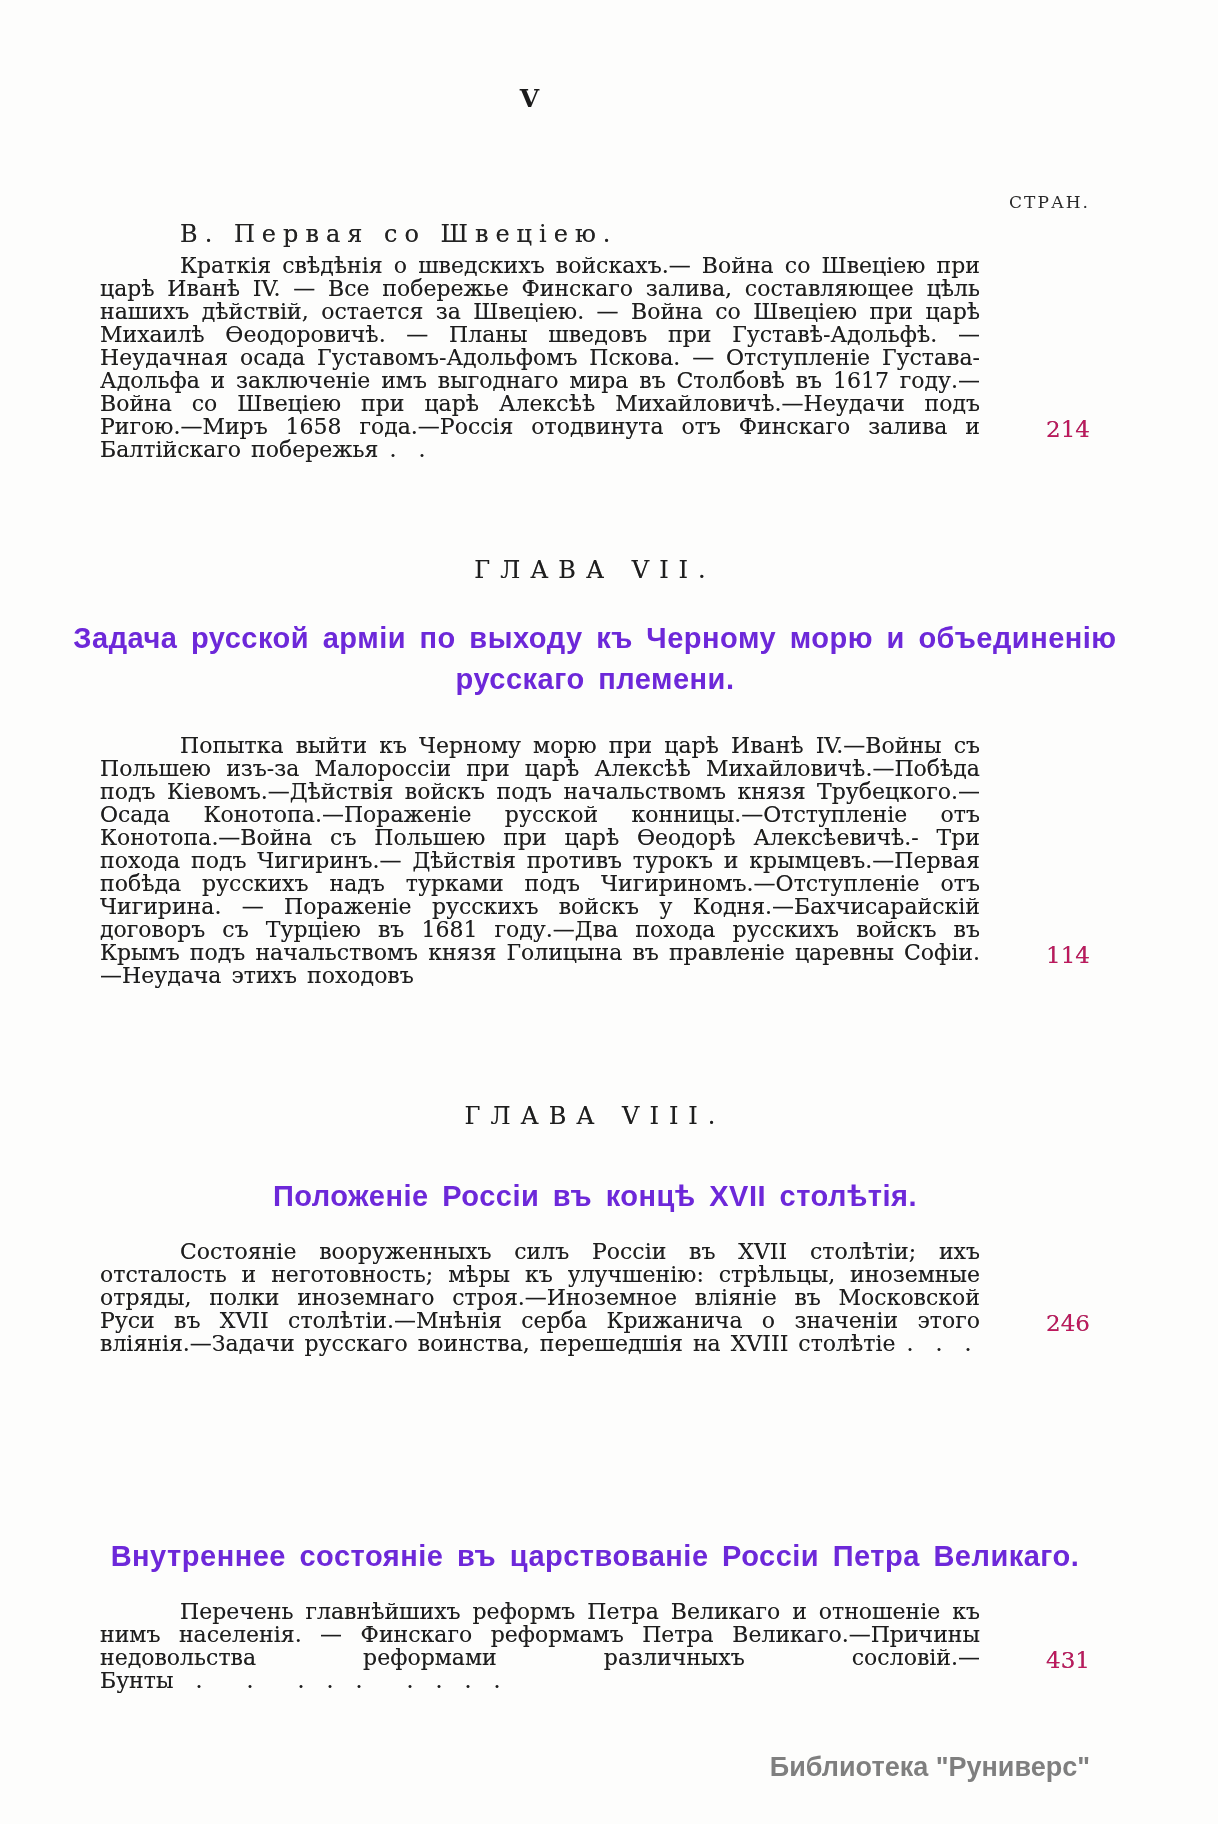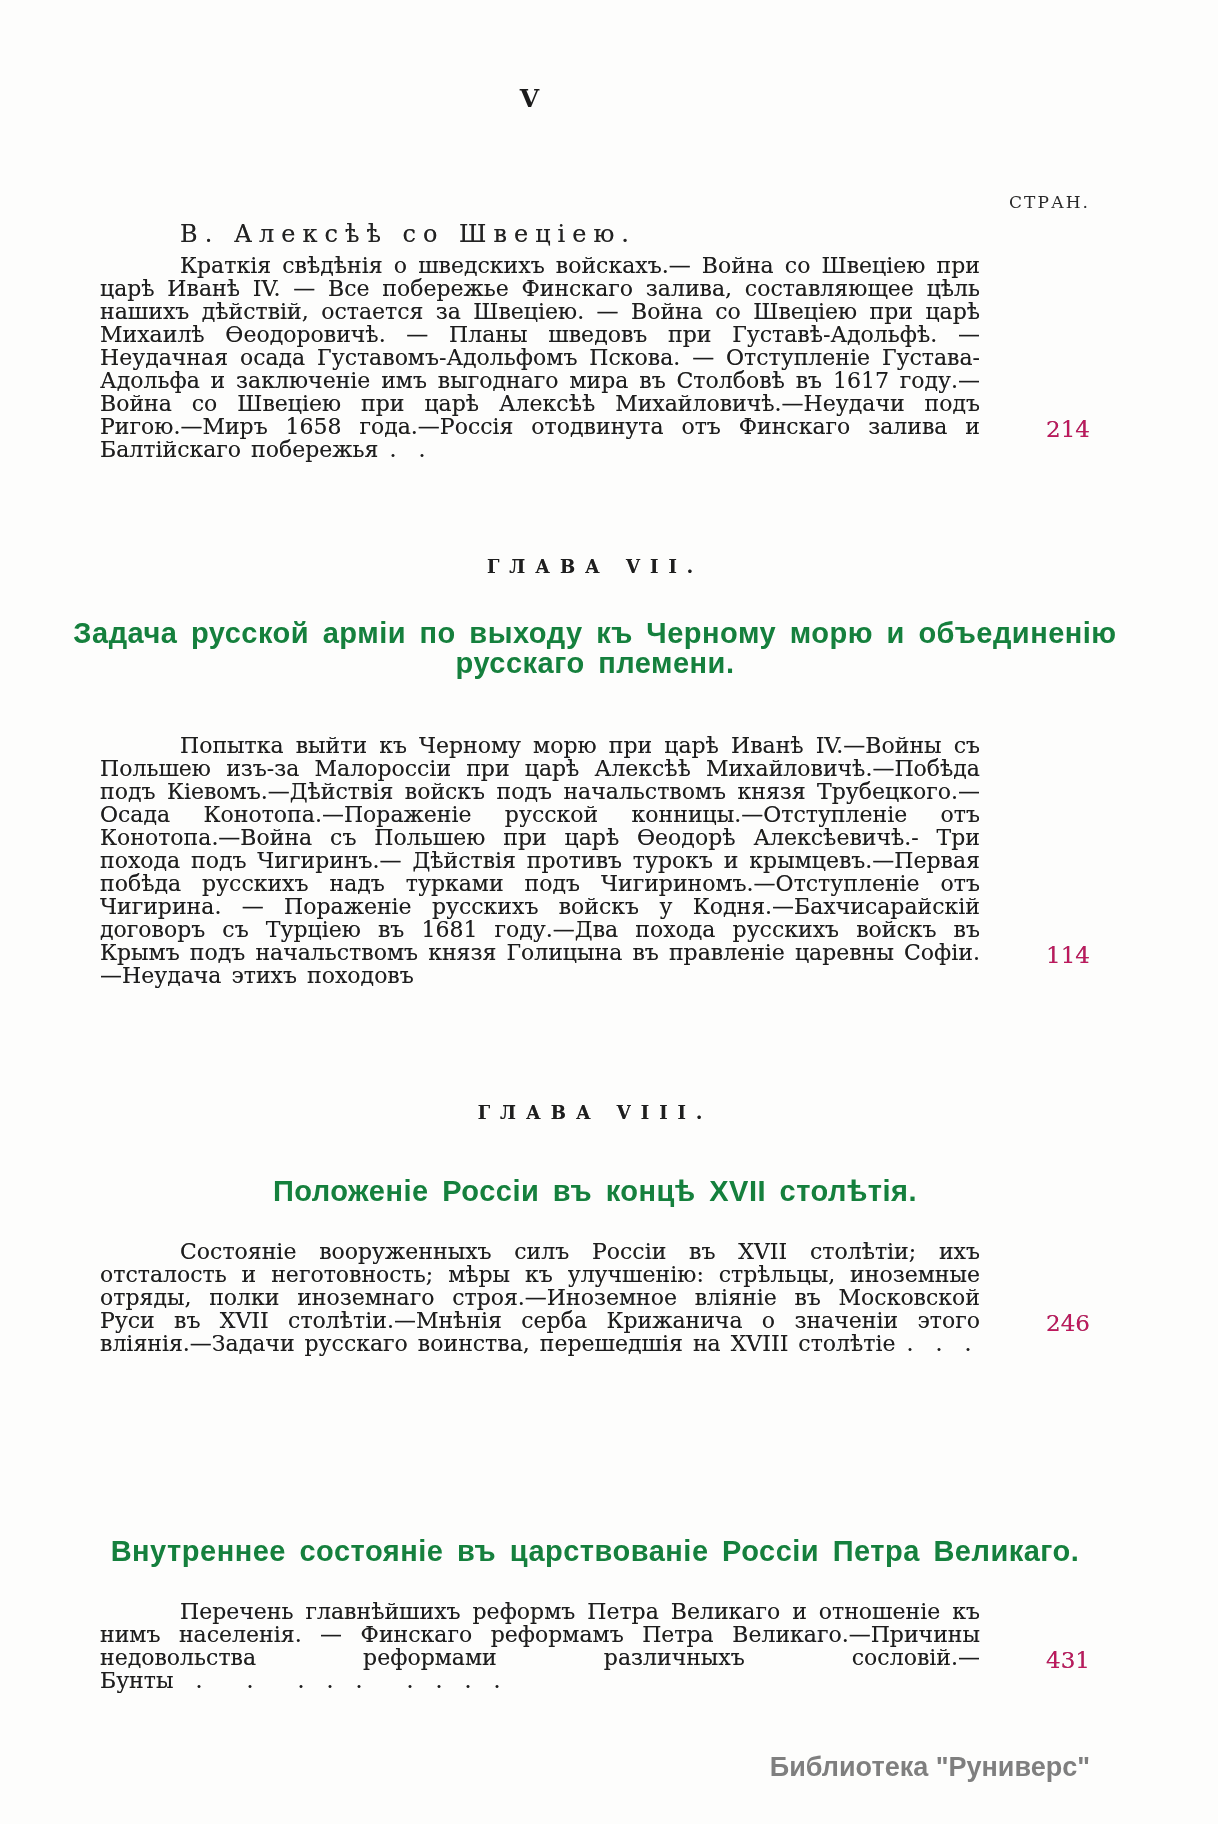--- a/index.html
+++ b/index.html
@@ -66,38 +66,37 @@
     bottom: 19px;
     font-size: 23px;
     color: #be185d;
     text-shadow: 0 0 0.6px rgba(0,0,0,0.45);
   }
   .chapter-heading {
     position: absolute;
     left: 100px;
     width: 990px;
     text-align: center;
-    font-size: 18px;
+    font-size: 24px;
     letter-spacing: 10px;
     color: #1e1e1e;
     text-shadow: 0 0 0.6px rgba(0,0,0,0.5);
-    font-weight: bold;
   }
   .chapter-title {
     position: absolute;
     left: 64px;
     width: 1062px;
     text-align: center;
     font-family: "Liberation Sans", sans-serif;
     font-weight: bold;
     font-size: 29px;
-    line-height: 30px;
+    line-height: 41px;
     letter-spacing: 0.5px;
     word-spacing: 5px;
-    color: #15803d;
+    color: #6d28d9;
   }
   .watermark {
     position: absolute;
     top: 1752px;
     left: 100px;
     width: 990px;
     text-align: right;
     font-family: "Liberation Sans", sans-serif;
     font-weight: bold;
     font-size: 27px;
@@ -118,21 +117,21 @@
 </head>
 <body>
 
 <div class="page">
 
   <div class="folio">V</div>
 
   <div class="column-header">СТРАН.</div>
 
   <div class="toc-entry" id="entry-swe">
-    <div class="subsection-heading">В. Алексѣѣ со Швеціею.</div>
+    <div class="subsection-heading">В. Первая со Швеціею.</div>
     <p class="entry-text">Краткія свѣдѣнія о шведскихъ войскахъ.— Война со Швеціею при царѣ Иванѣ IV. — Все побережье Финскаго залива, составляющее цѣль нашихъ дѣйствій, остается за Швеціею. — Война со Швеціею при царѣ Михаилѣ Ѳеодоровичѣ. — Планы шведовъ при Густавѣ-Адольфѣ. — Неудачная осада Густавомъ-Адольфомъ Пскова. — Отступленіе Густава-Адольфа и заключеніе имъ выгоднаго мира въ Столбовѣ въ 1617 году.—Война со Швеціею при царѣ Алексѣѣ Михайловичѣ.—Неудачи подъ Ригою.—Миръ 1658 года.—Россія отодвинута отъ Финскаго залива и Балтійскаго побережья .  .</p>
     <span class="entry-page">214</span>
   </div>
 
   <div class="chapter-heading" id="heading-vii">ГЛАВА VII.</div>
   <div class="chapter-title" id="title-vii">Задача русской арміи по выходу къ Черному морю и объединенію русскаго племени.</div>
   <div class="toc-entry" id="entry-vii">
     <p class="entry-text">Попытка выйти къ Черному морю при царѣ Иванѣ IV.—Войны съ Польшею изъ-за Малороссіи при царѣ Алексѣѣ Михайловичѣ.—Побѣда подъ Кіевомъ.—Дѣйствія войскъ подъ начальствомъ князя Трубецкого.— Осада Конотопа.—Пораженіе русской конницы.—Отступленіе отъ Конотопа.—Война съ Польшею при царѣ Ѳеодорѣ Алексѣевичѣ.- Три похода подъ Чигиринъ.— Дѣйствія противъ турокъ и крымцевъ.—Первая побѣда русскихъ надъ турками подъ Чигириномъ.—Отступленіе отъ Чигирина. — Пораженіе русскихъ войскъ у Кодня.—Бахчисарайскій договоръ съ Турціею въ 1681 году.—Два похода русскихъ войскъ въ Крымъ подъ начальствомъ князя Голицына въ правленіе царевны Софіи.—Неудача этихъ походовъ</p>
     <span class="entry-page">114</span>
   </div>

